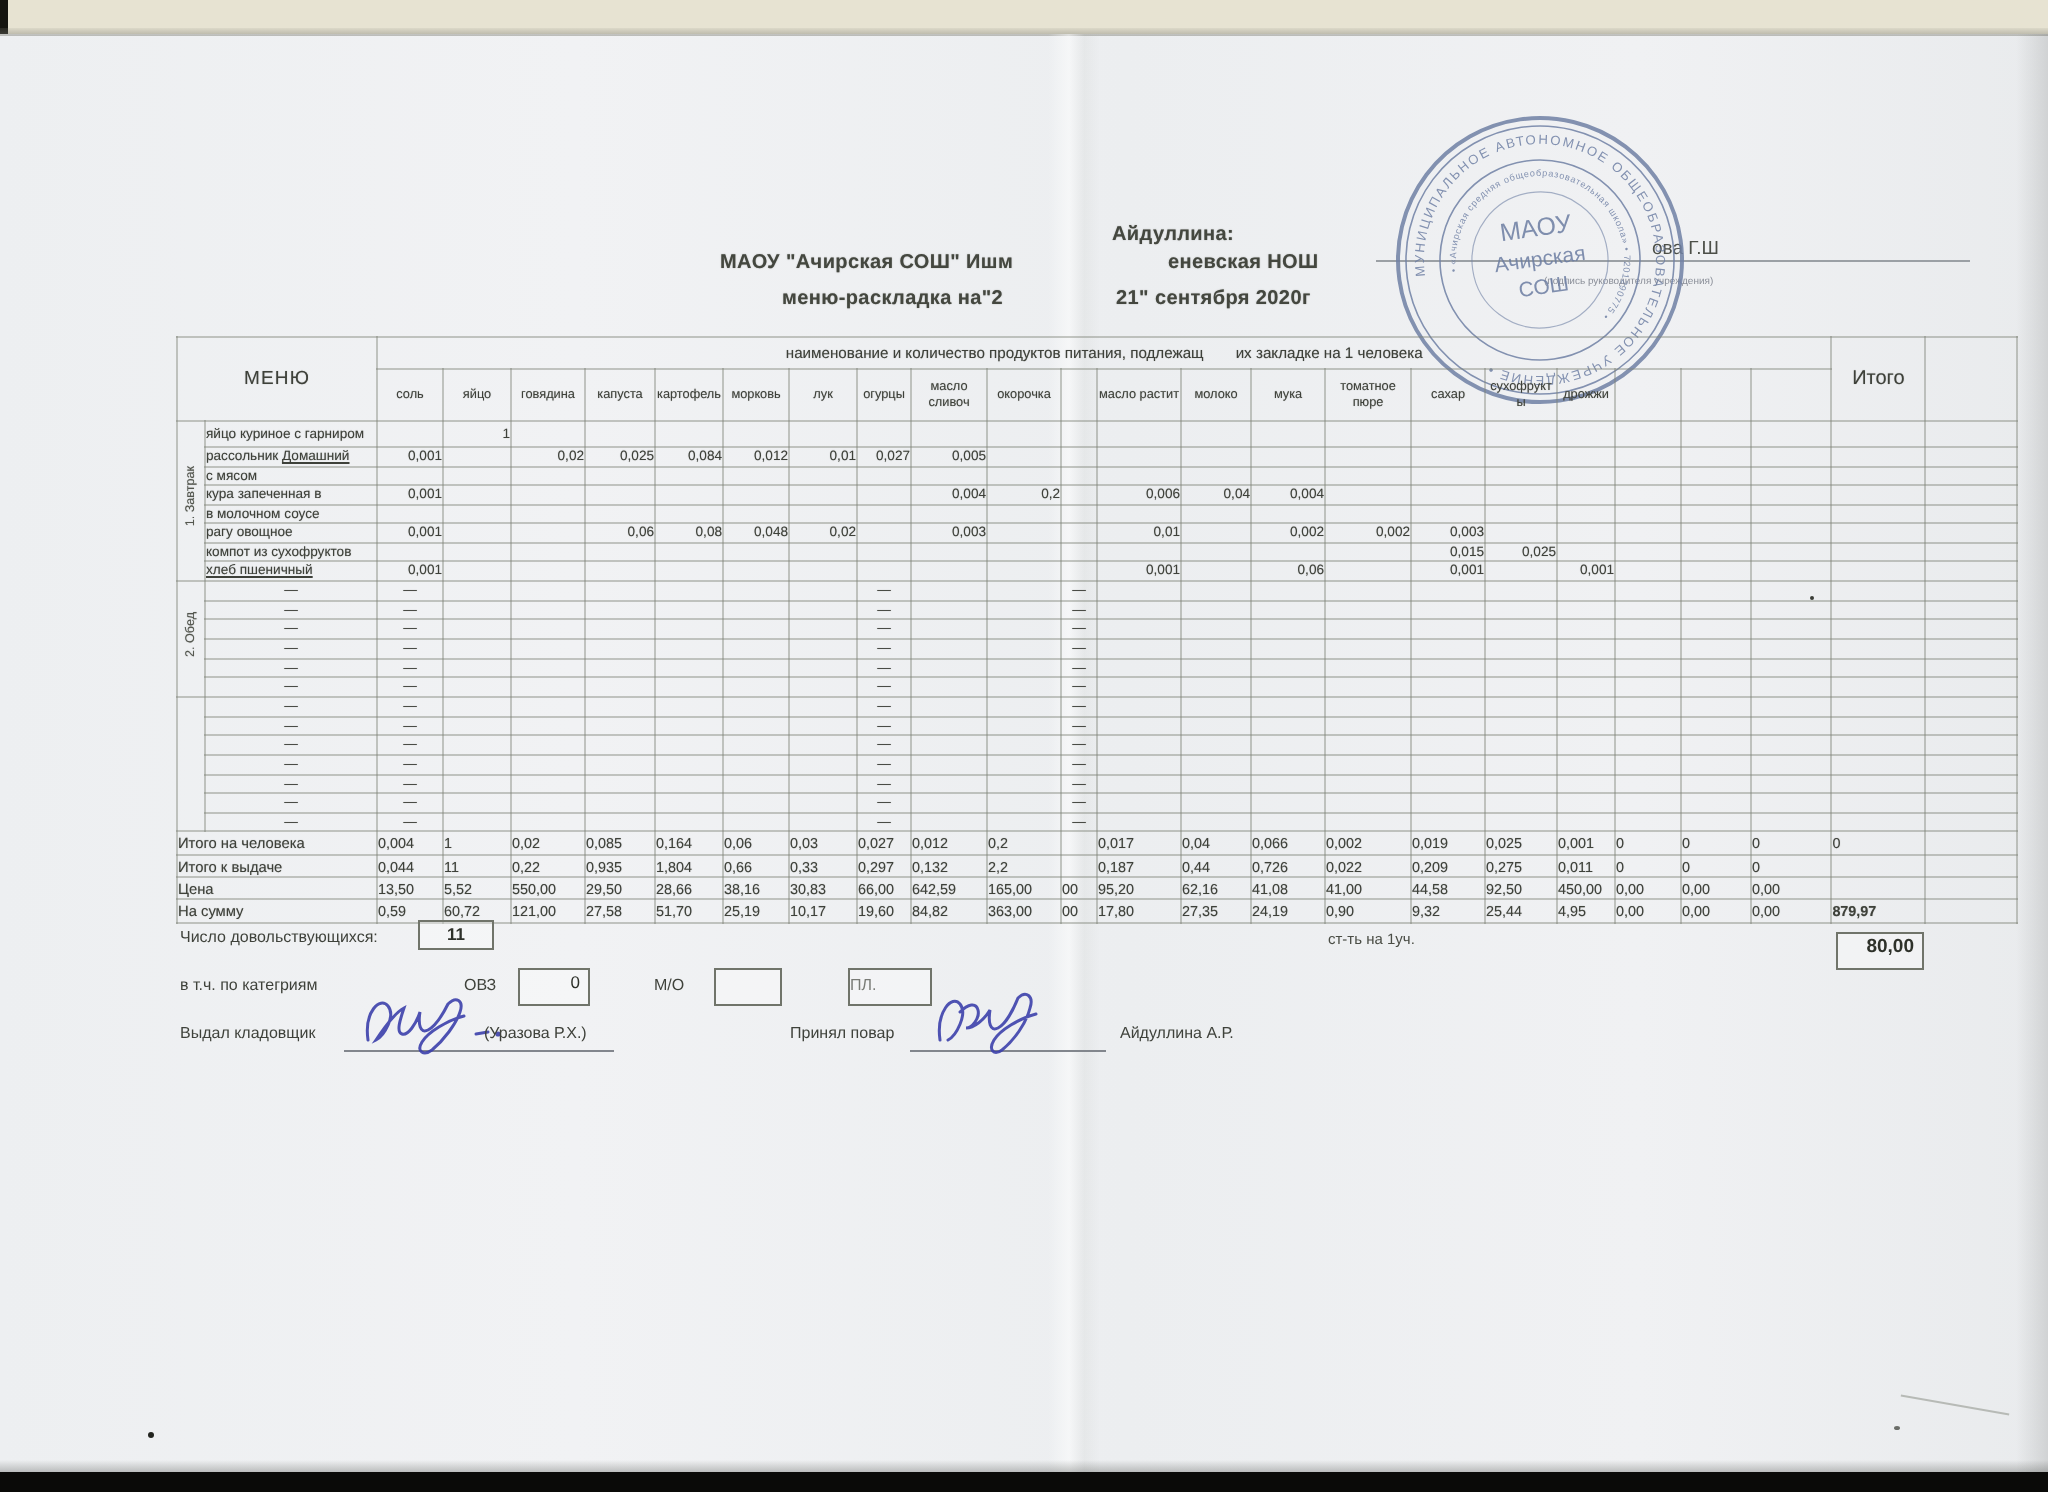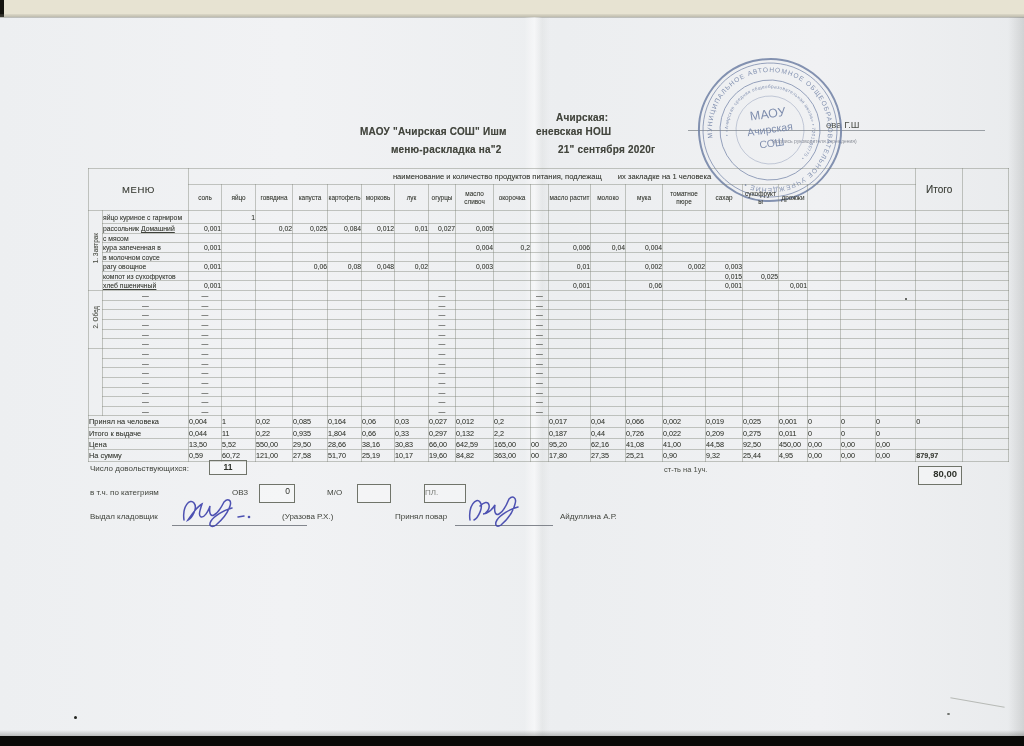--- a/index.html
+++ b/index.html
@@ -57,23 +57,23 @@
 </head>
 <body>
 
 <div id="scan">
   <div class="paper"></div>
   <div class="strip-top"></div>
   <div class="corner-sliver"></div>
   <div class="strip-top-shadow"></div>
   <div class="seam"></div>
 
-  <div class="txt doc-title" style="left:556px;top:112px;">Ачирская:</div>
+  <div class="txt doc-title" style="left:556px;top:112px;">Айдуллина:</div>
   <div class="txt doc-title" style="left:360px;top:126px;">МАОУ "Ачирская СОШ" Ишм</div>
-  <div class="txt doc-title" style="left:536px;top:126px;">еневская НОШ</div>
+  <div class="txt doc-title" style="left:584px;top:126px;">еневская НОШ</div>
   <div class="txt doc-title" style="left:391px;top:144px;">меню-раскладка на"2</div>
   <div class="txt doc-title" style="left:558px;top:144px;">21" сентября 2020г</div>
   <div class="hline" style="left:688px;top:130px;width:297px;"></div>
   <div class="txt" style="left:826px;top:119px;font-size:9.5px;color:#4c4f48;">ова Г.Ш</div>
   <div class="txt small-cap" style="left:772px;top:138px;">(подпись руководителя учреждения)</div>
 
   <svg width="148" height="148" style="position:absolute;left:696px;top:56px;opacity:.85;transform:rotate(-8deg);" viewBox="0 0 148 148">
     <g fill="none" stroke="#7081a5">
       <circle cx="74" cy="74" r="71" stroke-width="2"></circle>
       <circle cx="74" cy="74" r="67" stroke-width=".8"></circle>
@@ -697,21 +697,21 @@
             <td class="dash-c"></td>
             <td class="dash-c"></td>
             <td class="dash-c"></td>
             <td class="dash-c"></td>
             <td class="dash-c"></td>
             <td class="dash-c"></td>
             <td class="num"></td>
             <td class="ghost"></td>
           </tr>
           <tr style="height:12px">
-            <td class="t-label" colspan="2">Принял на человека</td>
+            <td class="t-label" colspan="2">Итого на человека</td>
             <td class="t-val">0,004</td>
             <td class="t-val">1</td>
             <td class="t-val">0,02</td>
             <td class="t-val">0,085</td>
             <td class="t-val">0,164</td>
             <td class="t-val">0,06</td>
             <td class="t-val">0,03</td>
             <td class="t-val">0,027</td>
             <td class="t-val">0,012</td>
             <td class="t-val">0,2</td>
@@ -789,21 +789,21 @@
             <td class="t-val">27,58</td>
             <td class="t-val">51,70</td>
             <td class="t-val">25,19</td>
             <td class="t-val">10,17</td>
             <td class="t-val">19,60</td>
             <td class="t-val">84,82</td>
             <td class="t-val">363,00</td>
             <td class="t-val">00</td>
             <td class="t-val">17,80</td>
             <td class="t-val">27,35</td>
-            <td class="t-val">25,21</td>
+            <td class="t-val">24,19</td>
             <td class="t-val">0,90</td>
             <td class="t-val">9,32</td>
             <td class="t-val">25,44</td>
             <td class="t-val">4,95</td>
             <td class="t-val">0,00</td>
             <td class="t-val">0,00</td>
             <td class="t-val">0,00</td>
             <td class="t-val itogo-total">879,97</td>
             <td class="ghost-plain"></td>
           </tr>
@@ -826,21 +826,21 @@
 
   <div class="txt lbl8" style="left:90px;top:512px;">Выдал кладовщик</div>
   <div class="sigline" style="left:172px;top:525px;width:135px;"></div>
   <svg width="80" height="36" viewBox="0 0 80 36" style="position:absolute;left:178px;top:494px;">
     <g fill="none" stroke="#3c40ab" stroke-width="1.5" stroke-linecap="round" opacity=".9">
       <path d="M6 26 C4 12 12 4 16 9 C20 14 14 24 10 26 C14 20 20 12 24 10 C22 16 20 22 23 23 C26 24 30 18 32 12 C31 18 32 23 36 21 C40 19 44 12 46 8 C50 4 54 6 52 12 C50 18 44 26 38 31 C34 34 30 32 33 27 C36 22 46 16 54 14"></path>
       <path d="M60 23 L66 22"></path>
     </g>
     <circle cx="71" cy="23" r="1.3" fill="#3c40ab" opacity=".9"></circle>
   </svg>
-  <div class="txt lbl8" style="left:242px;top:512px;margin-left:40px;">(Уразова Р.Х.)</div>
+  <div class="txt lbl8" style="left:242px;top:512px;">(Уразова Р.Х.)</div>
 
   <div class="txt lbl8" style="left:395px;top:512px;">Принял повар</div>
   <div class="sigline" style="left:455px;top:525px;width:98px;"></div>
   <svg width="70" height="38" viewBox="0 0 70 38" style="position:absolute;left:462px;top:492px;">
     <g fill="none" stroke="#3c40ab" stroke-width="1.5" stroke-linecap="round" opacity=".9">
       <path d="M8 28 C6 14 14 5 18 10 C22 15 16 26 12 28 M18 14 C22 10 26 9 27 13 C28 17 24 22 21 22 C25 22 30 18 33 13 C32 19 33 24 37 22 C41 20 45 12 47 7 C51 3 55 6 53 12 C51 20 45 28 39 33 C35 36 32 33 35 28 C38 23 48 17 56 15"></path>
     </g>
   </svg>
   <div class="txt lbl8" style="left:560px;top:512px;">Айдуллина А.Р.</div>
 

